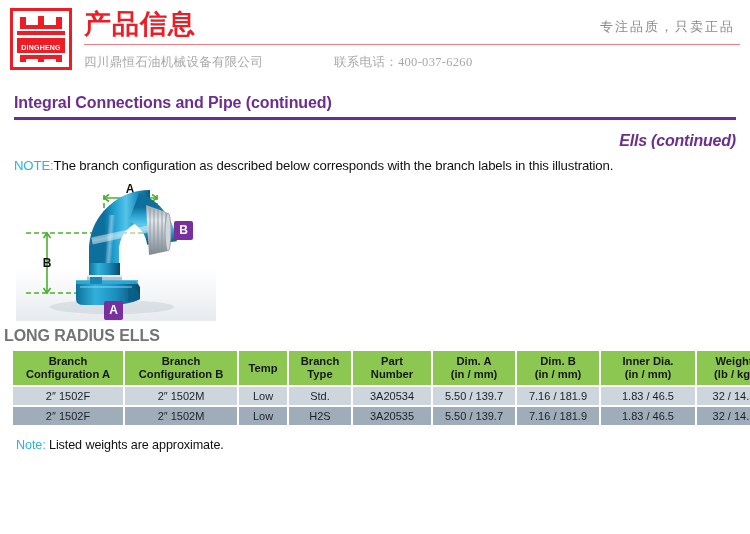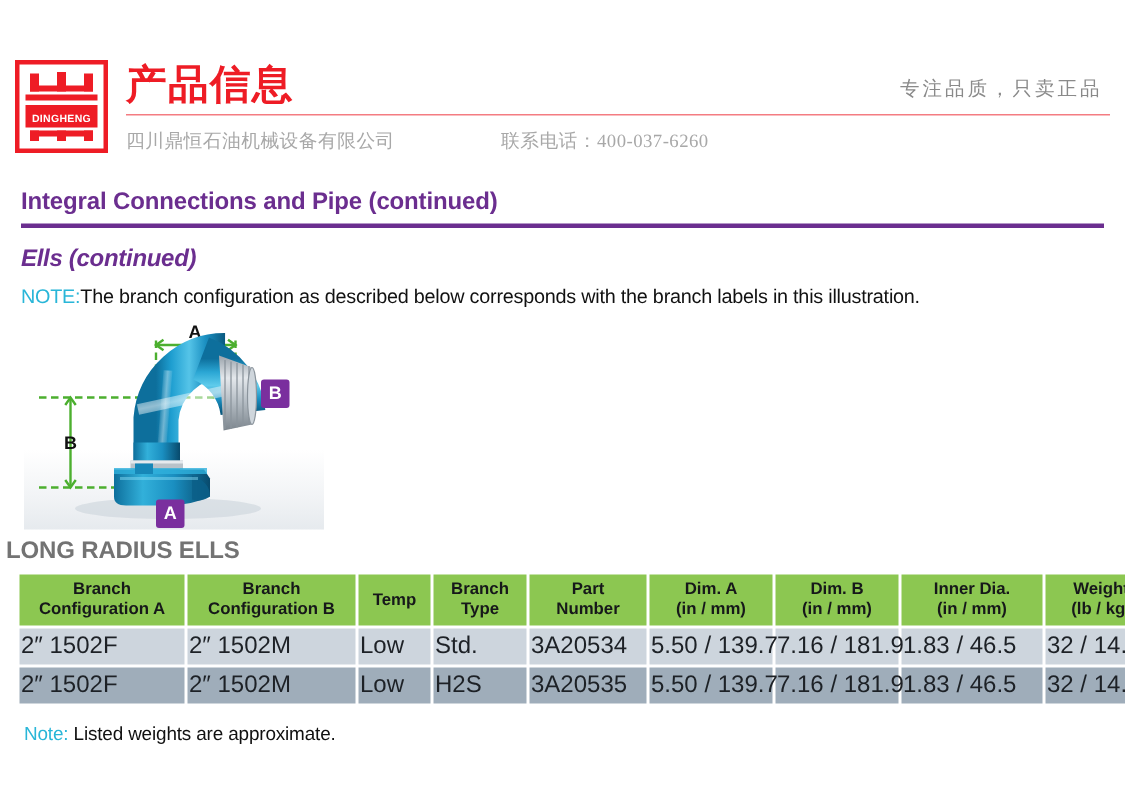--- a/index.html
+++ b/index.html
@@ -10,21 +10,20 @@
     overflow: hidden;
   }
 
   
   .site-header {
     position: relative;
     height: 90px;
     padding: 8px 10px 0 10px;
     display: flex;
     align-items: flex-start;
-    margin-top: 32px;
   }
   .logo-box {
     width: 62px; height: 62px;
     border: 3px solid #ee1c25;
     margin-right: 12px;
     flex: 0 0 auto;
     position: relative;
     background: #fff;
     padding: 4px;
   }
@@ -113,20 +112,21 @@
   }
 
   
   .section-wrap { padding: 12px 14px 0 14px; }
   .section-title {
     color: #6b2e8f;
     font-size: 16px;
     font-weight: bold;
     font-style: italic;
     letter-spacing: -.2px;
+    text-align: right;
   }
   .note-line {
     margin-top: 8px;
     font-size: 13.2px;
     color: #111;
     letter-spacing: -.15px;
     white-space: nowrap;
   }
   .note-kw { color: #29b6d8; font-weight: normal; }
 
@@ -170,22 +170,23 @@
     color: #16181a;
     font-size: 11.2px;
     font-weight: bold;
     line-height: 1.18;
     padding: 4px 1px;
     text-align: center;
     vertical-align: middle;
     height: 34px;
   }
   table.spec td {
-    font-size: 16px;
+    font-size: 11px;
     color: #1d2126;
+    text-align: center;
     padding: 3px 1px;
     height: 18px;
     white-space: nowrap;
   }
   tr.row-a td { background: #cdd5dd; }
   tr.row-b td { background: #9fadba; }
 
   
   col.c0 { width: 110px; }
   col.c1 { width: 112px; }

